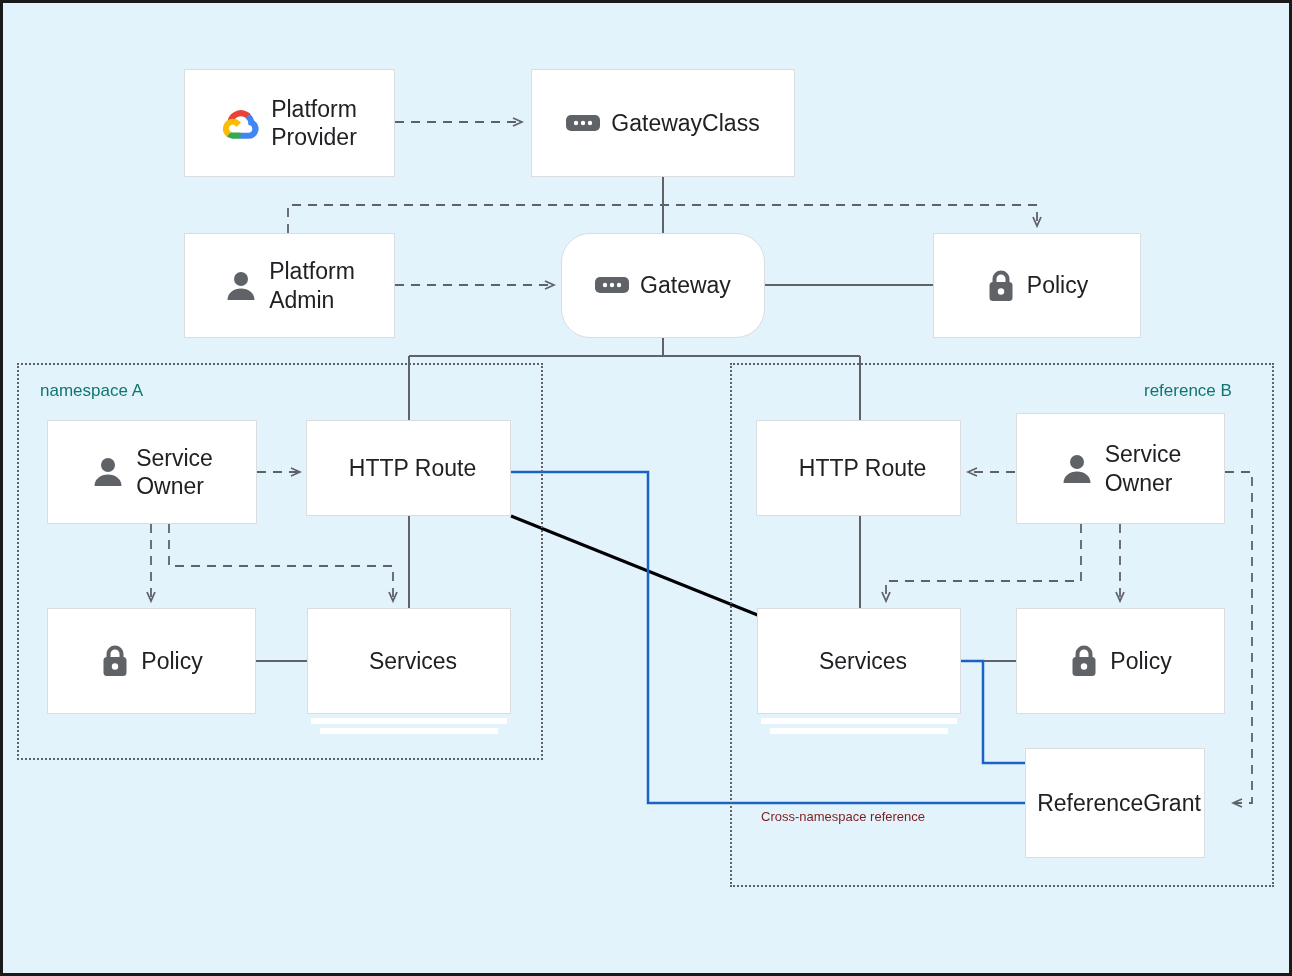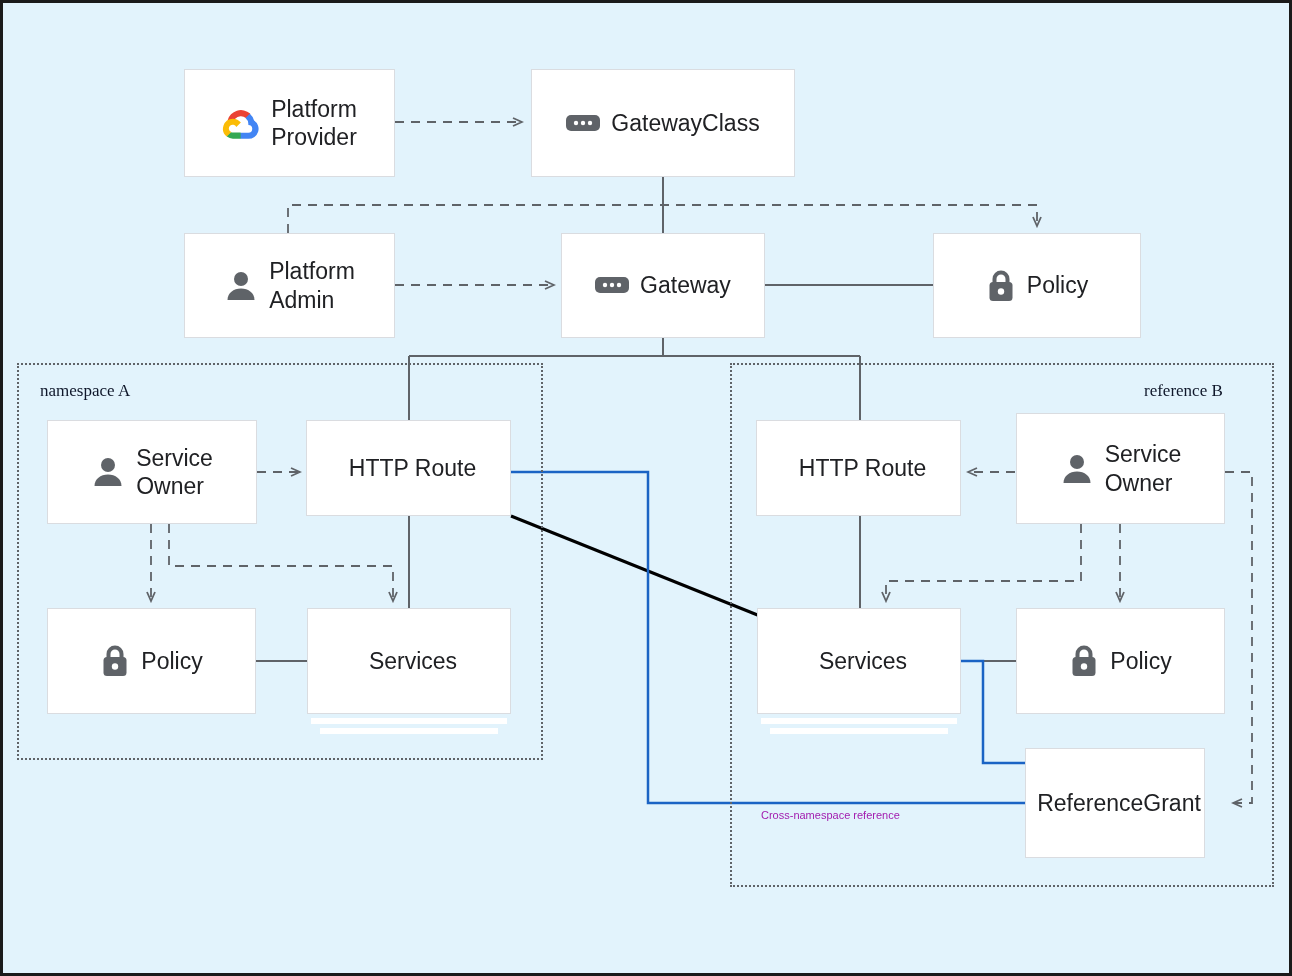--- a/index.html
+++ b/index.html
@@ -28,24 +28,23 @@
   }
   .ns-box {
     position: absolute;
     border: 2px dotted #5f6368;
     box-sizing: border-box;
     z-index: 2;
   }
   .ns-label {
     position: absolute;
     font-size: 17px;
-    color: #0f172a;
+    color: #0f766e;
     z-index: 3;
     white-space: nowrap;
-    font-family: Liberation Serif, serif;
   }
   .node {
     position: absolute;
     background: #ffffff;
     border: 1.5px solid #dadce0;
     box-sizing: border-box;
     display: flex;
     align-items: center;
     justify-content: center;
     z-index: 4;
@@ -79,22 +78,22 @@
     margin: 4px auto 0 auto;
   }
   
   .ico {
     display: inline-block;
     flex: 0 0 auto;
     line-height: 0;
   }
   .edge-label {
     position: absolute;
-    font-size: 11px;
-    color: #a21caf;
+    font-size: 13px;
+    color: #7f1d1d;
     z-index: 3;
     white-space: nowrap;
   }
 </style>
 </head>
 <body>
 
 <div id="canvas">
 
   <svg class="wires" viewBox="0 0 1292 976">
@@ -188,21 +187,21 @@
         <svg width="34" height="34" viewBox="0 0 34 34">
           <circle cx="17" cy="10" r="7" fill="#5f6368"></circle>
           <path d="M3.5 31c0-7 6-11.5 13.5-11.5S30.5 24 30.5 31z" fill="#5f6368"></path>
         </svg>
       </span>
       <span class="node-label">Platform
 Admin</span>
     </div>
   </div>
 
-  <div class="node" style="left:558px; top:230px; width:204px; height:105px;">
+  <div class="node" style="left:558px; top:230px; width:204px; height:105px;border-radius:29px;">
     <div class="node-inner">
       <span class="ico">
         <svg width="34" height="22" viewBox="0 0 34 22">
           <rect x="0" y="3" width="34" height="16" rx="5" fill="#5f6368"></rect>
           <circle cx="10" cy="11" r="2.2" fill="#ffffff"></circle>
           <circle cx="17" cy="11" r="2.2" fill="#ffffff"></circle>
           <circle cx="24" cy="11" r="2.2" fill="#ffffff"></circle>
         </svg>
       </span>
       <span class="node-label">Gateway</span>

